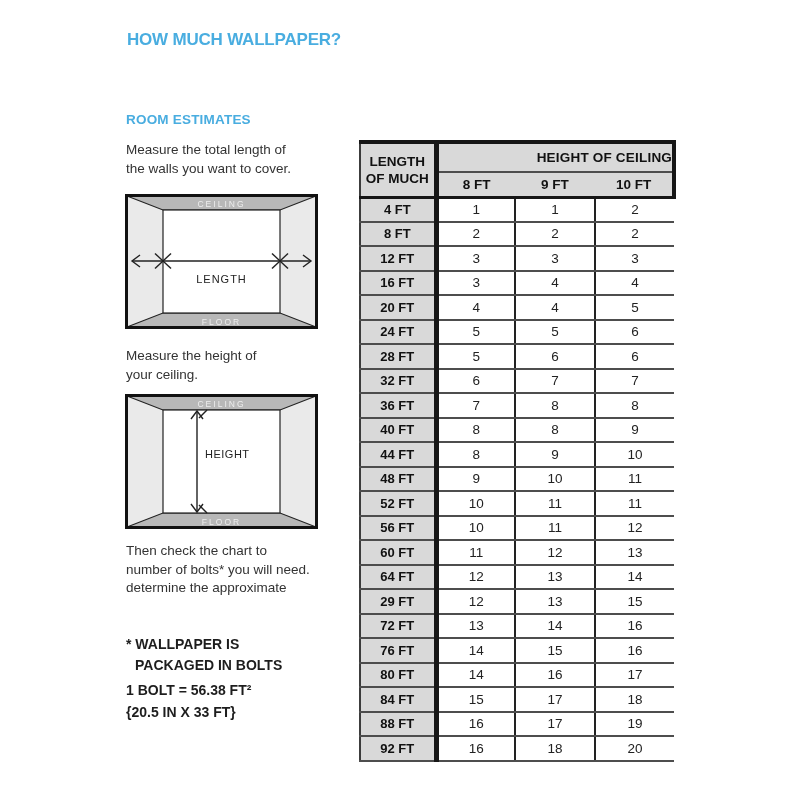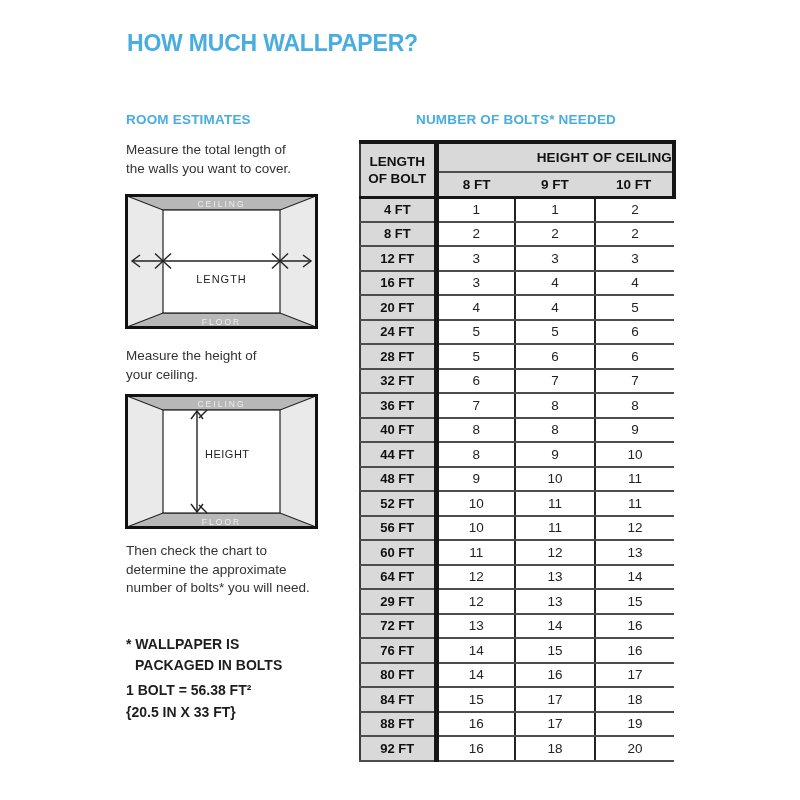--- a/index.html
+++ b/index.html
@@ -2,21 +2,21 @@
 <html><head>
 <meta charset="utf-8">
 <style>
   * { margin:0; padding:0; box-sizing:border-box; }
   html,body { background:#fff; }
   body { font-family:"Liberation Sans","DejaVu Sans",sans-serif; color:#2e2e2e; }
   .canvas { position:relative; width:800px; height:800px; background:#ffffff; overflow:hidden; }
 
   .page-title {
     position:absolute; left:127px; top:30px;
-    font-size:23px; font-weight:bold; letter-spacing:-0.2px;
+    font-size:17px; font-weight:bold; letter-spacing:-0.2px;
     color:#49ade0;
   }
   .section-heading {
     position:absolute; font-size:13.5px; font-weight:bold;
     color:#49ade0; letter-spacing:0.2px;
   }
   .room-heading { left:126px; top:112px; }
   .table-heading { left:359px; top:112px; width:314px; text-align:center; }
 
   .para { position:absolute; left:126px; font-size:13.5px; line-height:18.5px; color:#333; }
@@ -118,48 +118,47 @@
       <polyline points="66,25 72,17 78,25"></polyline>
       <polyline points="66,110 72,118 78,110"></polyline>
       <line x1="74" y1="24" x2="82" y2="16"></line>
       <line x1="74" y1="111" x2="82" y2="119"></line>
     </g>
     <text x="80" y="64" text-anchor="start" font-size="11" letter-spacing="0.5" fill="#222">HEIGHT</text>
   </svg>
 
   <div class="para para-3">
     <div>Then check the chart to</div>
+    <div>number of bolts* you will need.</div>
     <div>determine the approximate</div>
-    <div>number of bolts* you will need.</div>
   </div>
 
   <div class="footnote">
     <div>* WALLPAPER IS</div>
     <div class="indent">PACKAGED IN BOLTS</div>
   </div>
 
   <div class="bolt-info">
     <div>1 BOLT = 56.38 FT²</div>
     <div>{20.5 IN X 33 FT}</div>
   </div>
 
-  <div class="section-heading table-heading">NUMBER OF BOLTS* NEEDED</div>
 
   <table class="bolt-table">
     <colgroup>
       <col style="width:76px">
         <col style="width:79px">
         <col style="width:80px">
         <col style="width:79px">
     </colgroup>
     <thead>
       <tr>
         <th class="rowhead" rowspan="2">
           <div>LENGTH</div>
-          <div>OF BOLT</div>
+          <div>OF MUCH</div>
         </th>
         <th class="spanhead" colspan="3">HEIGHT OF CEILING</th>
       </tr>
       <tr class="subrow">
         <th>8 FT</th>
         <th>9 FT</th>
         <th>10 FT</th>
       </tr>
     </thead>
     <tbody>

